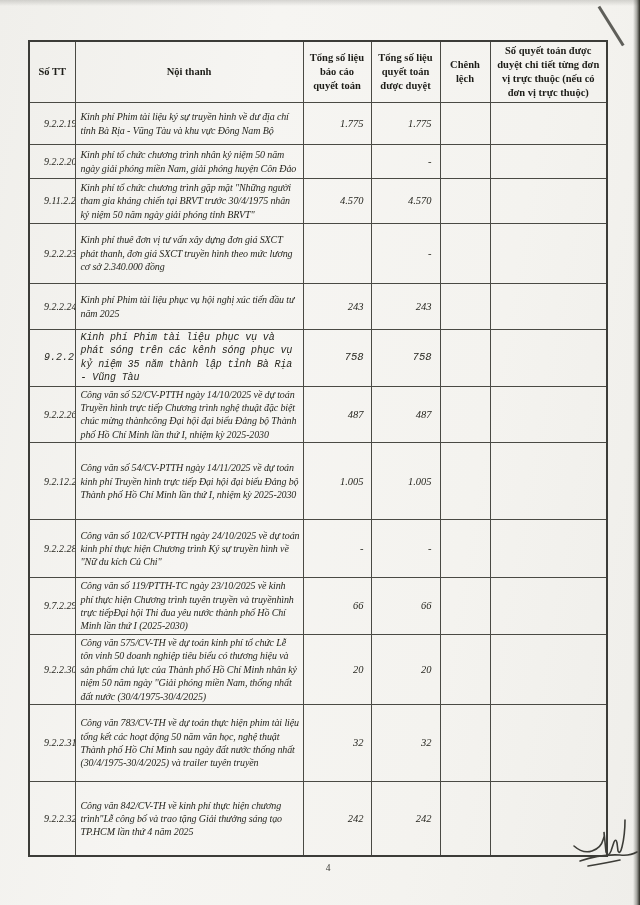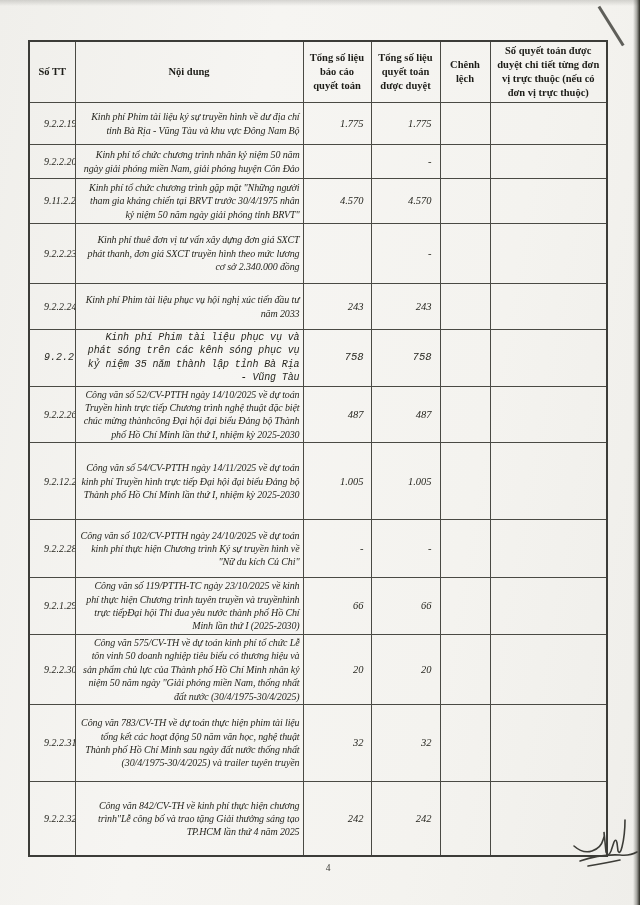--- a/index.html
+++ b/index.html
@@ -45,21 +45,21 @@
     font-size:10.5px;line-height:14px;
     text-align:center;vertical-align:middle;
     padding:2px 3px;color:#1d1d18;
   }
   thead tr{height:55px;}
   tbody td{
     font-style:italic;font-size:10px;line-height:13.4px;
     vertical-align:middle;
   }
   td.c-stt{text-align:right;font-size:10px;padding:0 14px;}
-  td.c-nd{text-align:right;padding:1px 3px 1px 5px;letter-spacing:-0.12px;}
+  td.c-nd{text-align:left;padding:1px 3px 1px 5px;letter-spacing:-0.12px;}
   td.c-n1{text-align:right;padding-right:7px;font-size:10.5px;}
   td.c-n2{text-align:right;padding-right:8px;font-size:10.5px;}
   td.c-cl,td.c-ct{text-align:center;}
   tbody tr:nth-child(1){height:42px;}
   tbody tr:nth-child(2){height:34px;}
   tbody tr:nth-child(3){height:45px;}
   tbody tr:nth-child(4){height:60px;}
   tbody tr:nth-child(5){height:46px;}
   tbody tr:nth-child(6){height:32px;font-family:Liberation Mono, monospace;}
   tbody tr:nth-child(7){height:45px;}
@@ -90,21 +90,21 @@
       <col style="width:46px">
         <col style="width:228px">
         <col style="width:68px">
       <col style="width:69px">
         <col style="width:50px">
         <col style="width:117px">
     </colgroup>
     <thead>
         <tr>
           <th>Số TT</th>
-          <th>Nội dung</th>
+          <th>Nội thanh</th>
           <th>Tổng số liệu báo cáo quyết toán</th>
           <th>Tổng số liệu quyết toán được duyệt</th>
           <th>Chênh lệch</th>
           <th>Số quyết toán được duyệt chi tiết từng đơn vị trực thuộc (nếu có đơn vị trực thuộc)</th>
         </tr>
       </thead>
     <tbody>
         <tr>
           <td class="c-stt">9.2.2.19</td>
           <td class="c-nd">Kinh phí Phim tài liệu ký sự truyền hình về dư địa chí tỉnh Bà Rịa - Vũng Tàu và khu vực Đông Nam Bộ</td>
@@ -132,21 +132,21 @@
         <tr>
           <td class="c-stt">9.2.2.23</td>
           <td class="c-nd">Kinh phí thuê đơn vị tư vấn xây dựng đơn giá SXCT phát thanh, đơn giá SXCT truyền hình theo mức lương cơ sở 2.340.000 đồng</td>
           <td class="c-n1"></td>
           <td class="c-n2">-</td>
           <td class="c-cl"></td>
           <td class="c-ct"></td>
         </tr>
         <tr>
           <td class="c-stt">9.2.2.24</td>
-          <td class="c-nd">Kinh phí Phim tài liệu phục vụ hội nghị xúc tiến đầu tư năm 2033</td>
+          <td class="c-nd">Kinh phí Phim tài liệu phục vụ hội nghị xúc tiến đầu tư năm 2025</td>
           <td class="c-n1">243</td>
           <td class="c-n2">243</td>
           <td class="c-cl"></td>
           <td class="c-ct"></td>
         </tr>
         <tr>
           <td class="c-stt">9.2.2.25</td>
           <td class="c-nd">Kinh phí Phim tài liệu phục vụ và phát sóng trên các kênh sóng phục vụ kỷ niệm 35 năm thành lập tỉnh Bà Rịa - Vũng Tàu</td>
           <td class="c-n1">758</td>
           <td class="c-n2">758</td>
@@ -171,21 +171,21 @@
         </tr>
         <tr>
           <td class="c-stt">9.2.2.28</td>
           <td class="c-nd">Công văn số 102/CV-PTTH ngày 24/10/2025 về dự toán kinh phí thực hiện Chương trình Ký sự truyền hình về "Nữ du kích Củ Chi"</td>
           <td class="c-n1">-</td>
           <td class="c-n2">-</td>
           <td class="c-cl"></td>
           <td class="c-ct"></td>
         </tr>
         <tr>
-          <td class="c-stt">9.2.1.29</td>
+          <td class="c-stt">9.7.2.29</td>
           <td class="c-nd">Công văn số 119/PTTH-TC ngày 23/10/2025 về kinh phí thực hiện Chương trình tuyên truyền và truyềnhình trực tiếpĐại hội Thi đua yêu nước thành phố Hồ Chí Minh lần thứ I (2025-2030)</td>
           <td class="c-n1">66</td>
           <td class="c-n2">66</td>
           <td class="c-cl"></td>
           <td class="c-ct"></td>
         </tr>
         <tr>
           <td class="c-stt">9.2.2.30</td>
           <td class="c-nd">Công văn 575/CV-TH về dự toán kinh phí tổ chức Lễ tôn vinh 50 doanh nghiệp tiêu biểu có thương hiệu và sản phẩm chủ lực của Thành phố Hồ Chí Minh nhân kỷ niệm 50 năm ngày ''Giải phóng miền Nam, thống nhất đất nước (30/4/1975-30/4/2025)</td>
           <td class="c-n1">20</td>

